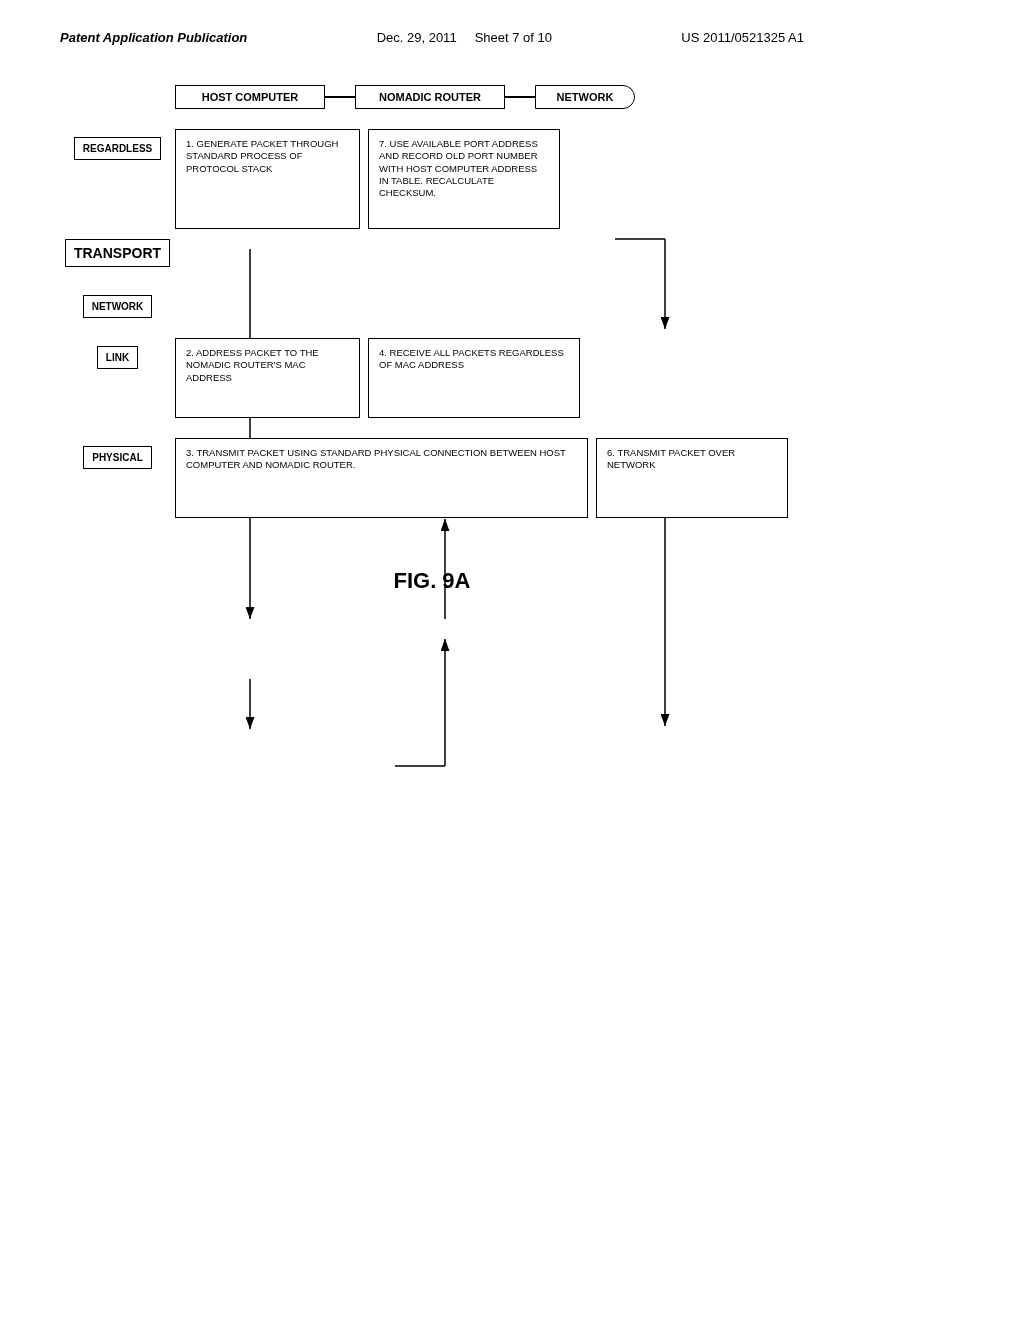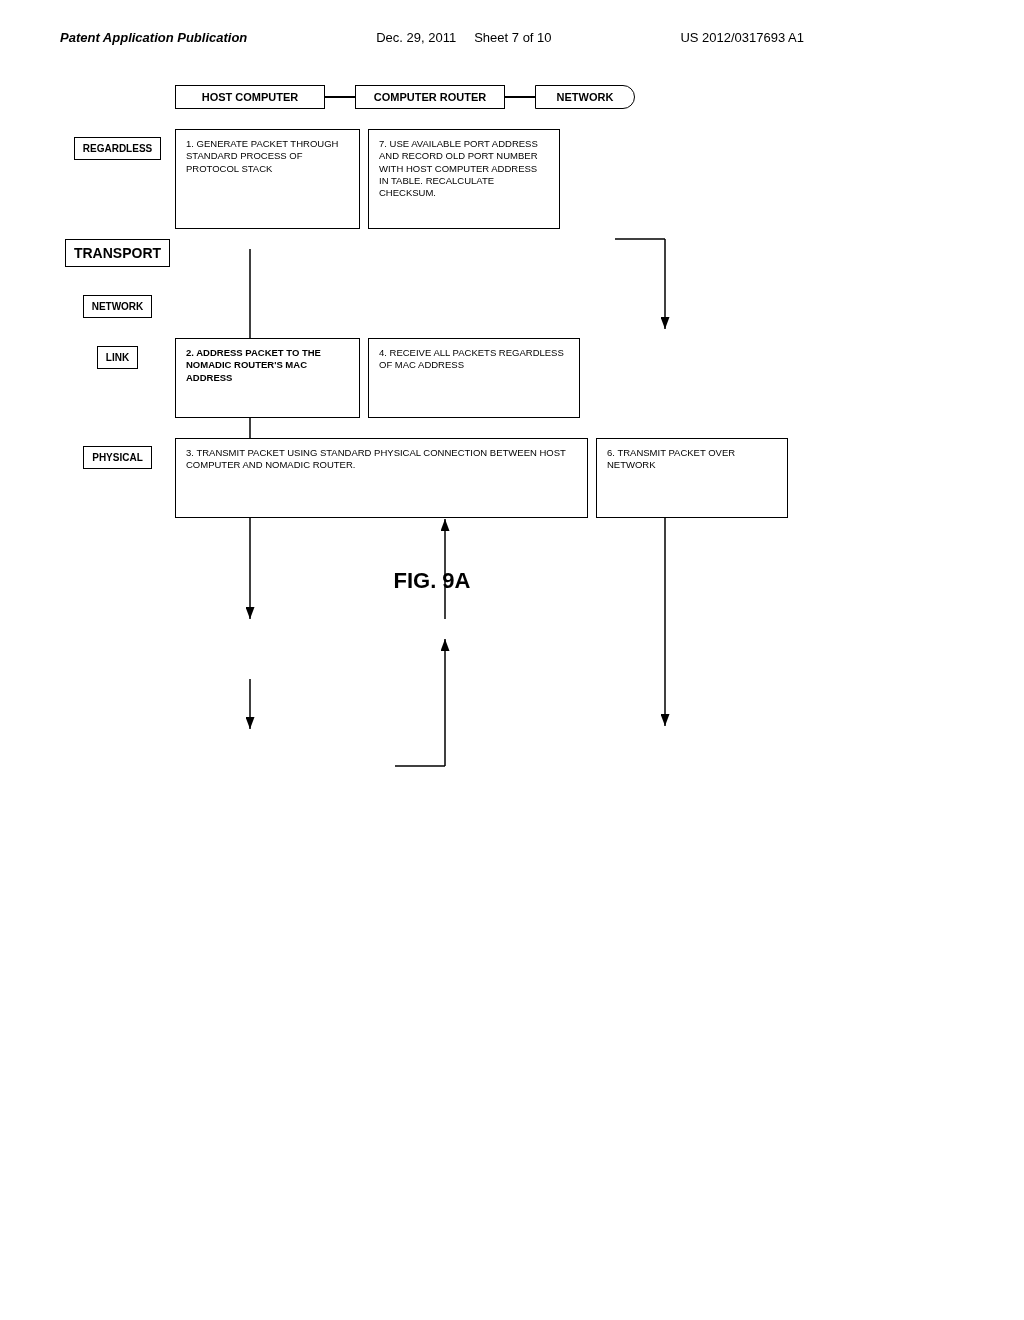--- a/index.html
+++ b/index.html
@@ -144,29 +144,29 @@
 
 <div class="page">
 
   <div class="header">
     <div class="header-left">Patent Application Publication</div>
     <div class="header-center">
       <span>Dec. 29, 2011</span>
       &nbsp;&nbsp;&nbsp;
       <span>Sheet 7 of 10</span>
     </div>
-    <div class="header-right">US 2012/0317693 A1</div>
+    <div class="header-right">US 2011/0521325 A1</div>
   </div>
 
   <div class="diagram-container">
 
     <div class="top-headers" style="margin-left:115px; display:flex; align-items:center; margin-bottom:20px;">
       <div class="col-header-box" style="min-width:150px;">HOST COMPUTER</div>
       <div style="height:2px;background:#000;width:30px;"></div>
-      <div class="col-header-box" style="min-width:150px;">COMPUTER ROUTER</div>
+      <div class="col-header-box" style="min-width:150px;">NOMADIC ROUTER</div>
       <div style="height:2px;background:#000;width:30px;"></div>
       <div class="col-header-network" style="min-width:100px;">NETWORK</div>
     </div>
 
     <div class="diagram-wrapper">
 
       <svg class="svg-overlay" viewBox="0 0 745 680" preserveAspectRatio="none" style="position:absolute;top:0;left:0;width:745px;height:680px;pointer-events:none;">
         <defs>
           <marker id="arrowhead" markerWidth="8" markerHeight="6" refX="8" refY="3" orient="auto">
             <polygon points="0 0, 8 3, 0 6" fill="#000"></polygon>
@@ -229,21 +229,21 @@
 
         <div style="width:200px;padding-left:8px;"></div>
       </div>
 
       <div class="row-link" style="display:flex;align-items:flex-start;margin-top:20px;">
         <div class="layer-cell" style="padding-top:8px;">
           <div class="layer-label" style="font-size:10px;padding:5px 8px;text-align:center;">LINK</div>
         </div>
 
         <div style="width:185px;">
-          <div class="content-box" style="min-height:80px;font-weight:bold;">2.  ADDRESS PACKET TO THE NOMADIC ROUTER'S MAC ADDRESS</div>
+          <div class="content-box" style="min-height:80px;">2.  ADDRESS PACKET TO THE NOMADIC ROUTER'S MAC ADDRESS</div>
         </div>
 
         <div style="width:220px;padding-left:8px;">
           <div class="content-box" style="min-height:80px;">4.  RECEIVE ALL PACKETS REGARDLESS OF MAC ADDRESS</div>
         </div>
         <div style="width:200px;padding-left:8px;"></div>
       </div>
 
       <div class="row-physical" style="display:flex;align-items:flex-start;margin-top:20px;">
         <div class="layer-cell" style="padding-top:8px;">

